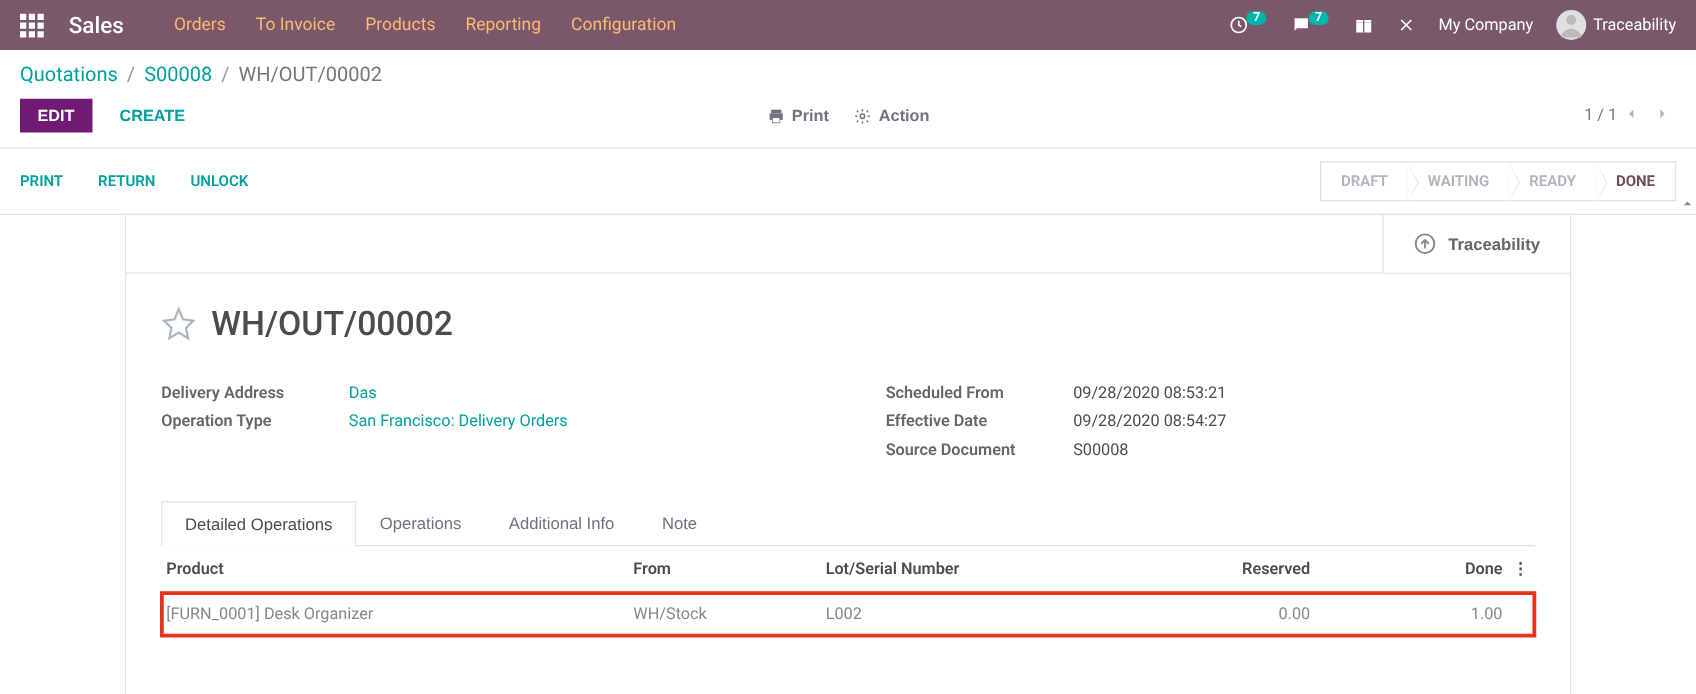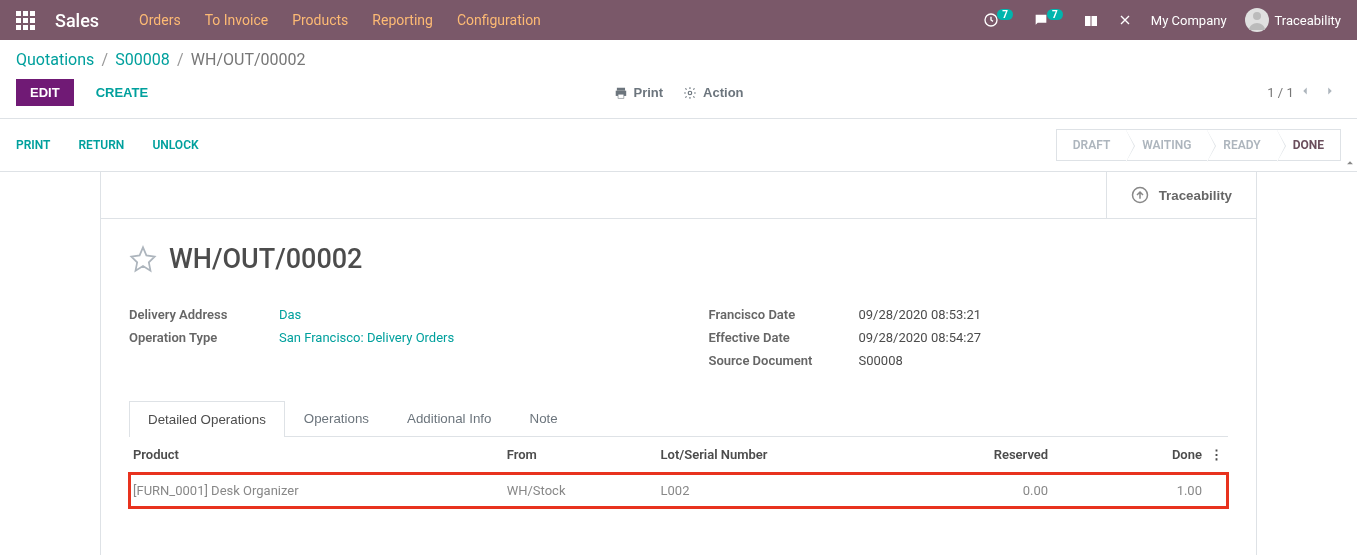--- a/index.html
+++ b/index.html
@@ -226,21 +226,21 @@
             <div class="field-label">Delivery Address</div>
             <div class="field-val"><a>Das</a></div>
           </div>
           <div class="field-row">
             <div class="field-label">Operation Type</div>
             <div class="field-val"><a>San Francisco: Delivery Orders</a></div>
           </div>
         </div>
         <div class="fields-col">
           <div class="field-row">
-            <div class="field-label">Francisco Date</div>
+            <div class="field-label">Scheduled From</div>
             <div class="field-val">09/28/2020 08:53:21</div>
           </div>
           <div class="field-row">
             <div class="field-label">Effective Date</div>
             <div class="field-val">09/28/2020 08:54:27</div>
           </div>
           <div class="field-row">
             <div class="field-label">Source Document</div>
             <div class="field-val">S00008</div>
           </div>

